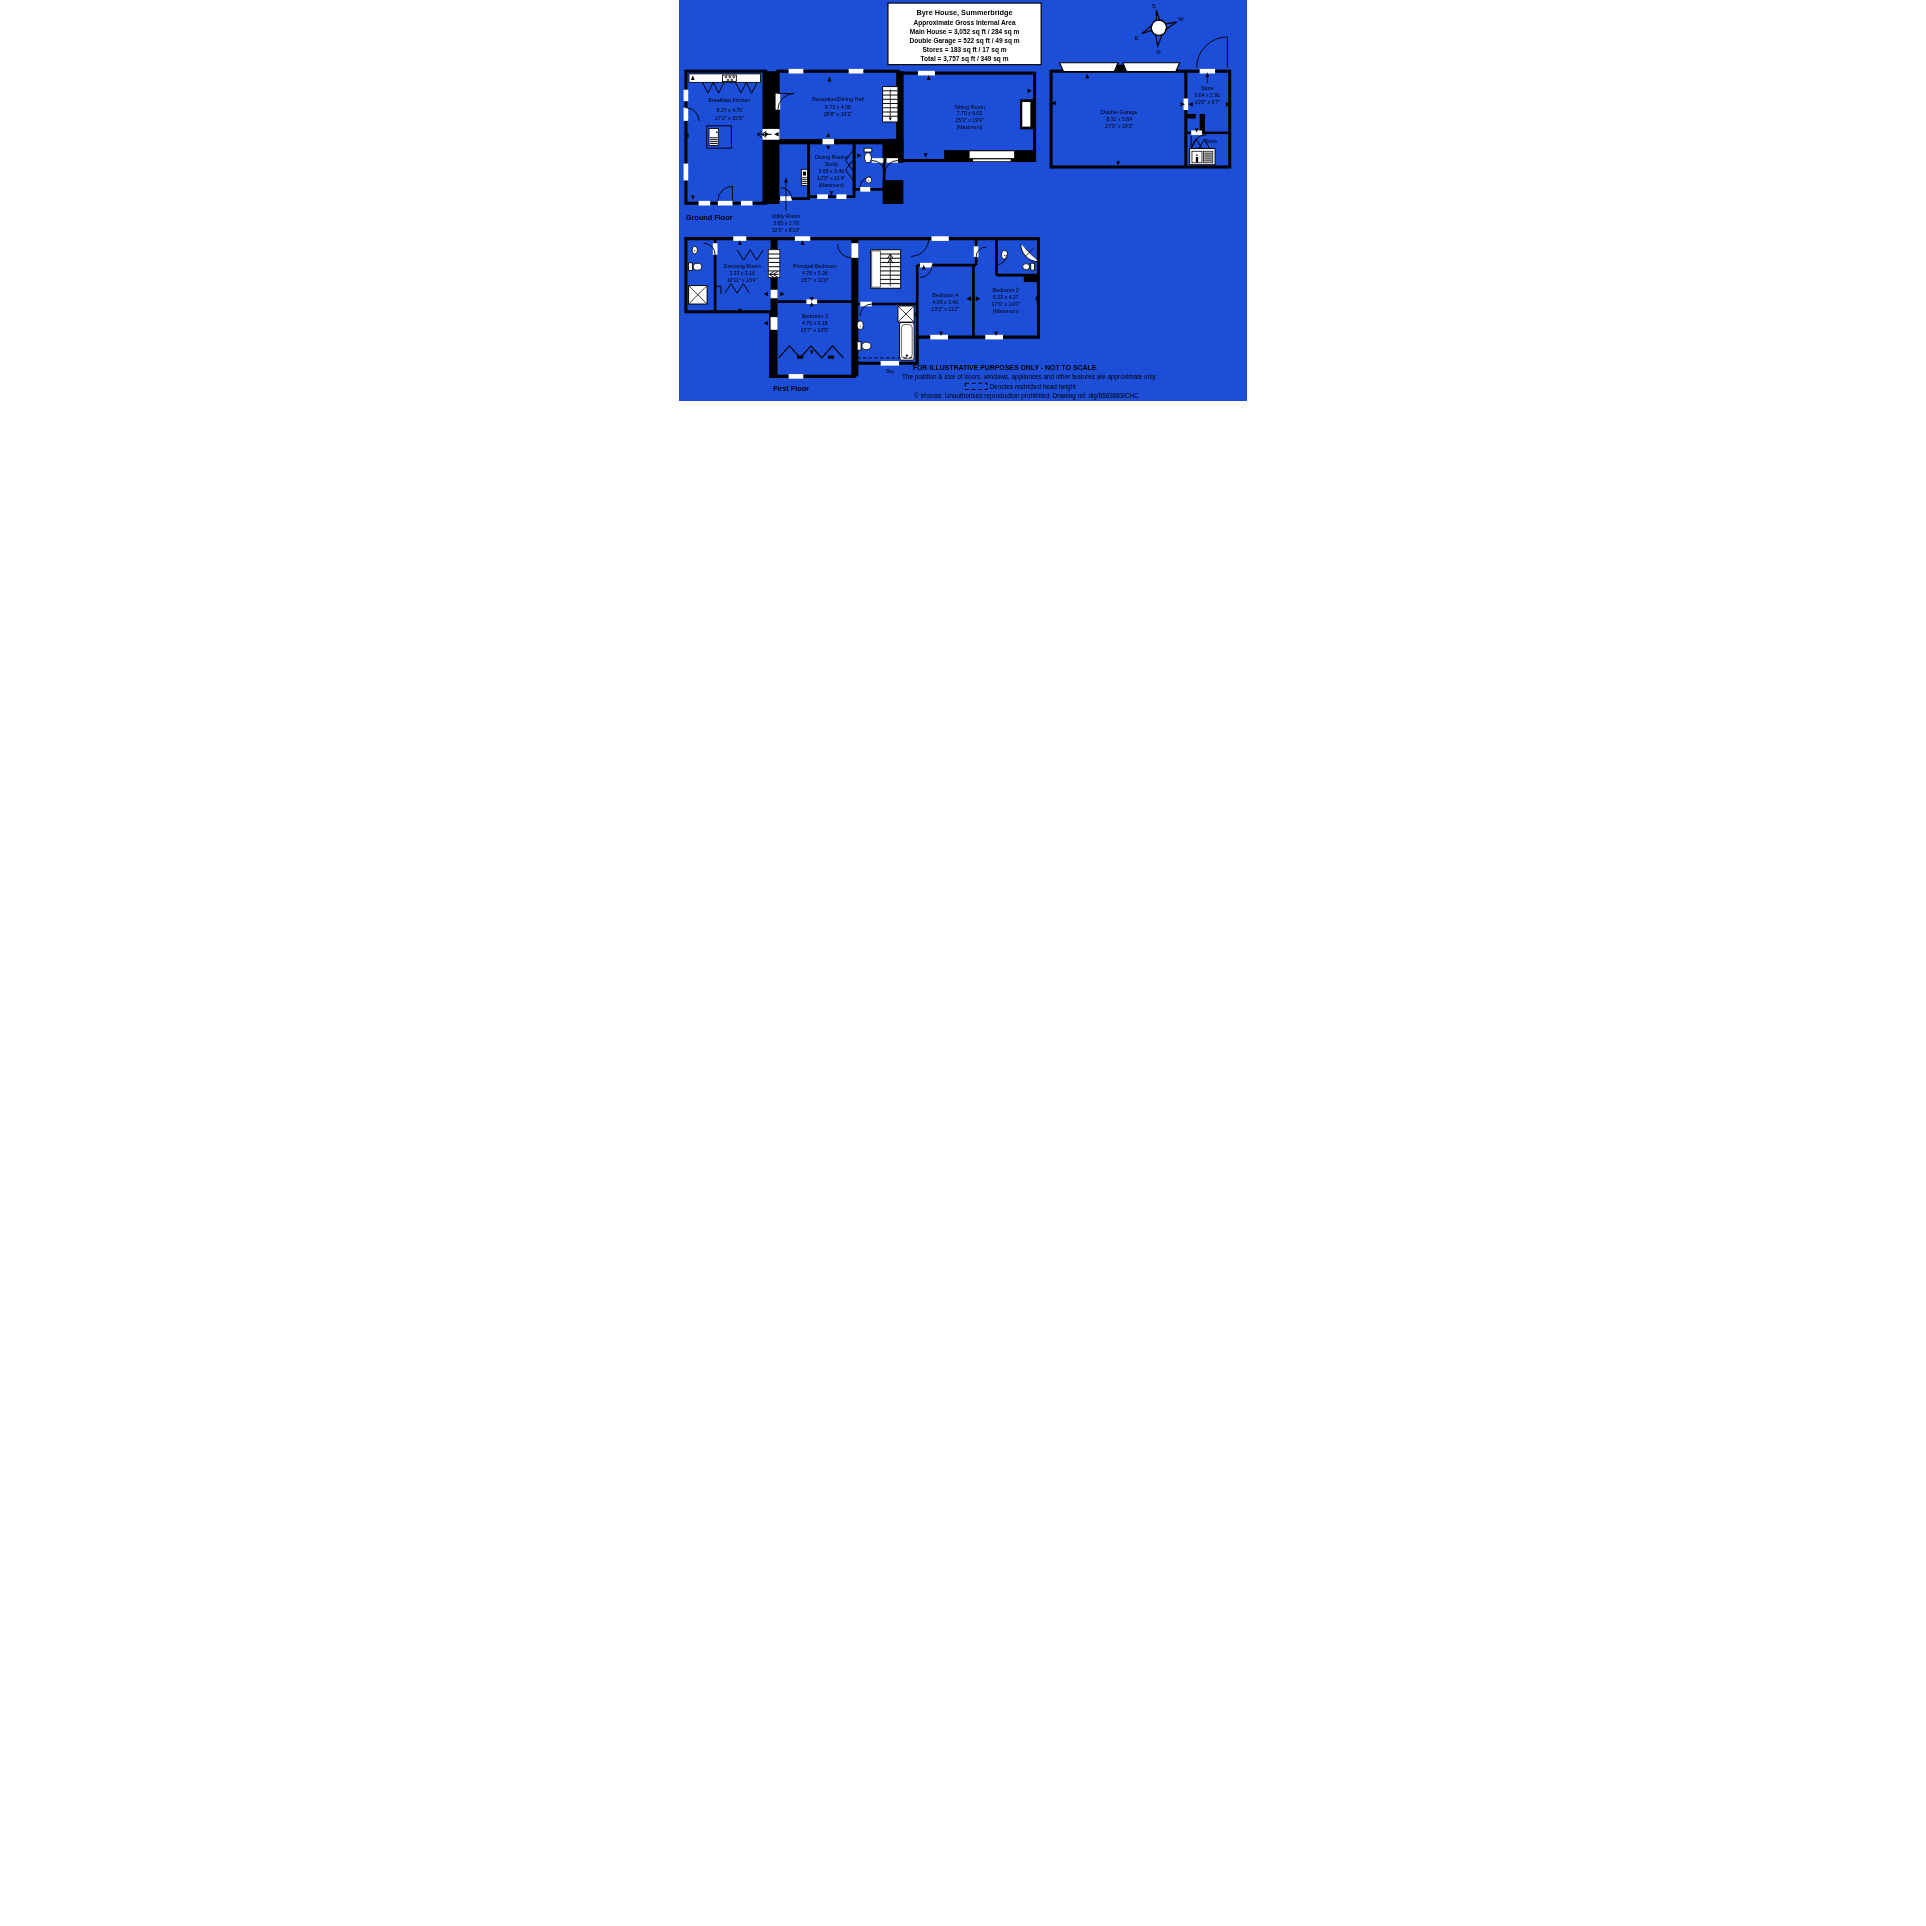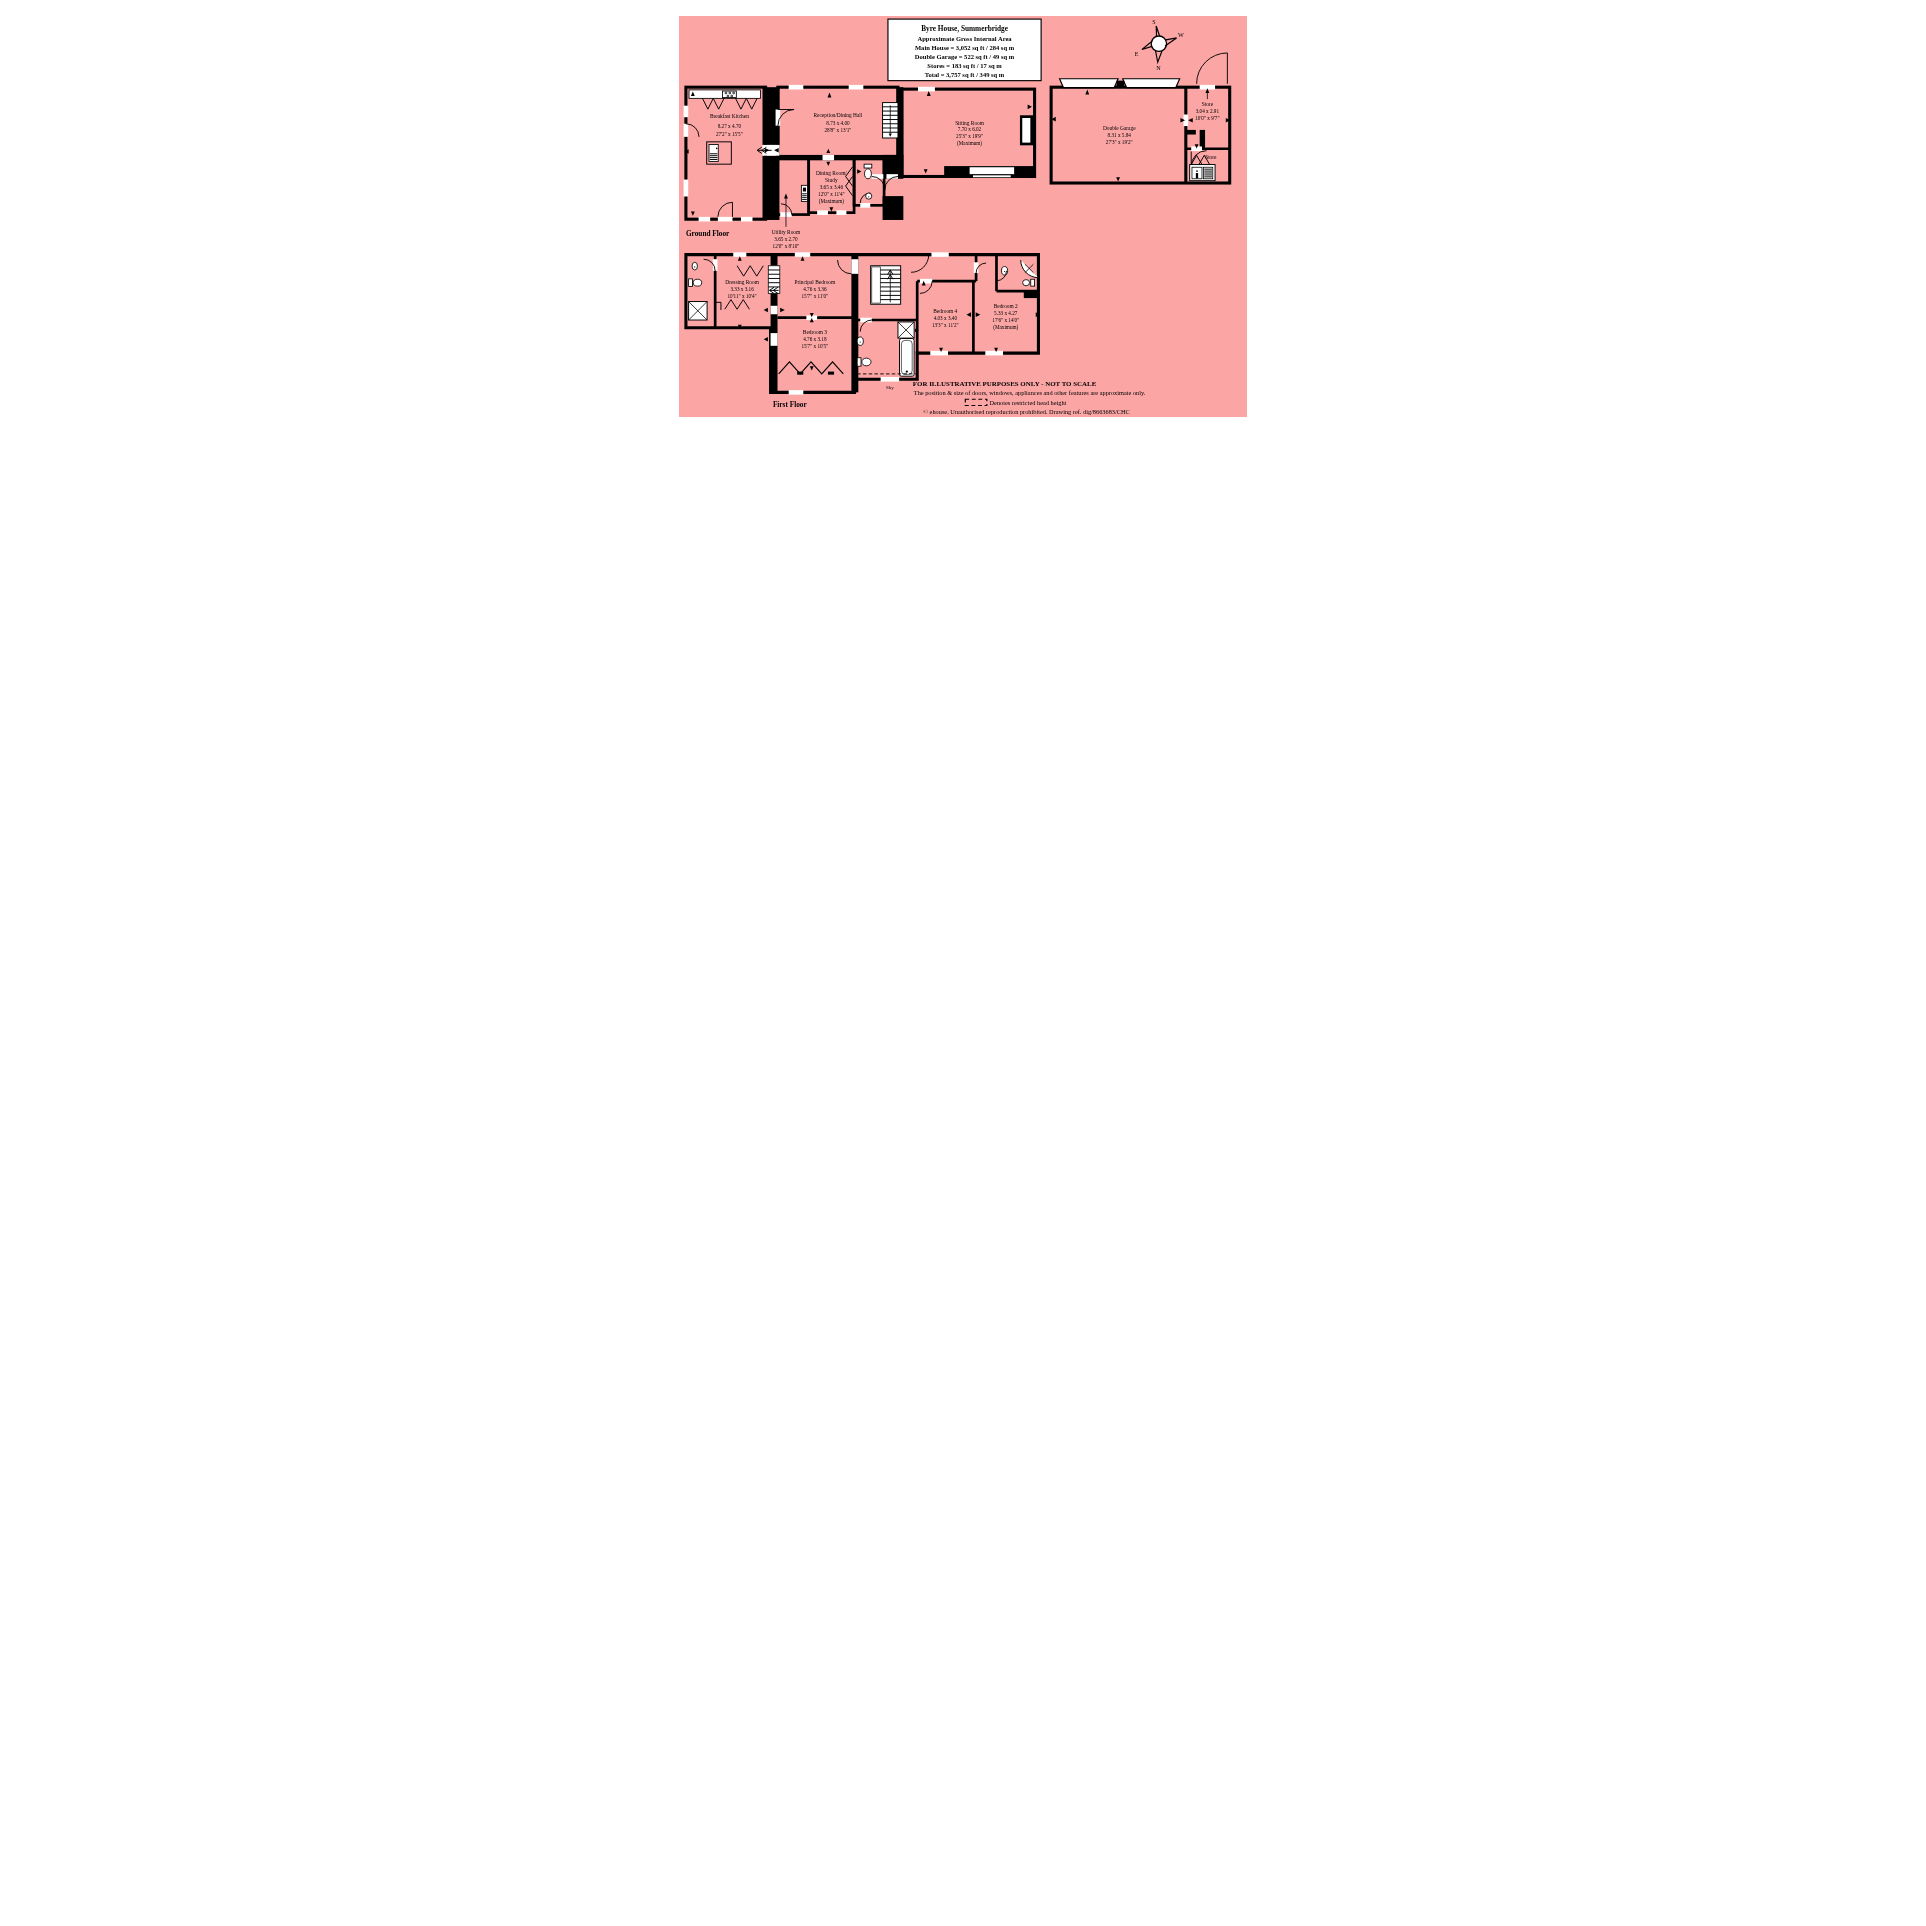--- a/index.html
+++ b/index.html
@@ -1,17 +1,17 @@
 <!DOCTYPE html>
 <html style="font-size:6.2px"><head>
 <meta charset="utf-8">
 <style>
   html,body{margin:0;padding:0;background:#fff;}
   body{font-family:"Liberation Sans",sans-serif;}
-  .page{width:568px;height:401px;margin:16px auto;background:#fca5a5;position:relative;font-family:Liberation Serif, serif;}
+  .page{width:568px;height:401px;margin:0 auto;background:#1d4ed8;position:relative;}
   svg{display:block;}
   svg text{fill:#000;}
   .rname{font-size:14px;}
   .rdim{font-size:13.5px;}
   .tb1{font-size:19px;font-weight:bold;}
   .tb{font-size:17px;font-weight:bold;}
   .floorlbl{font-size:19px;font-weight:bold;}
   .foot1{font-size:18px;font-weight:bold;}
   .foot{font-size:16.5px;}
   .sky{font-size:13px;}

